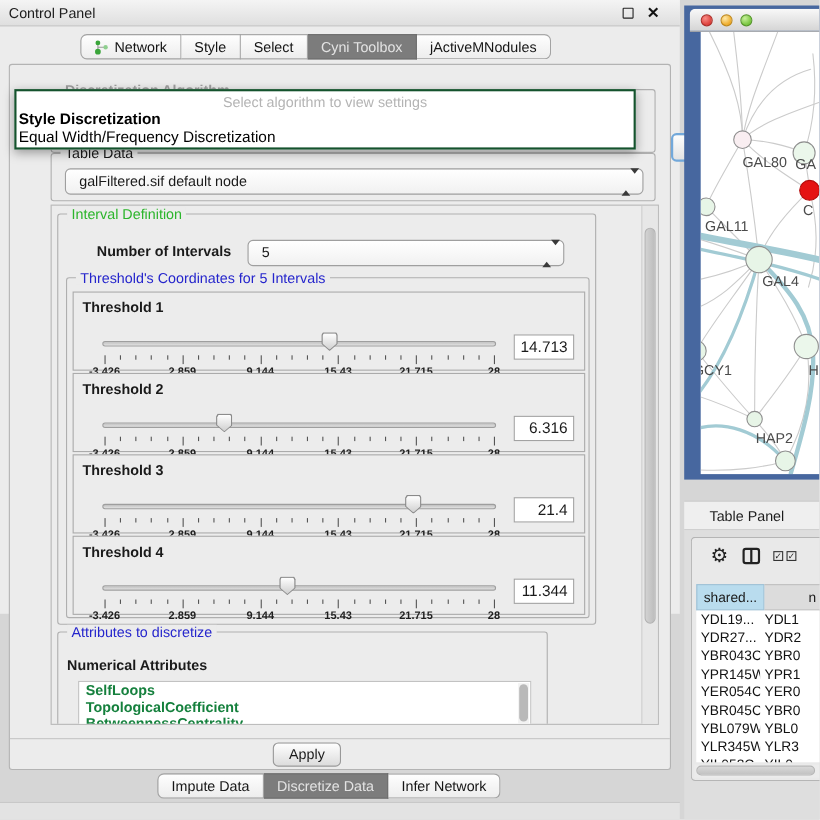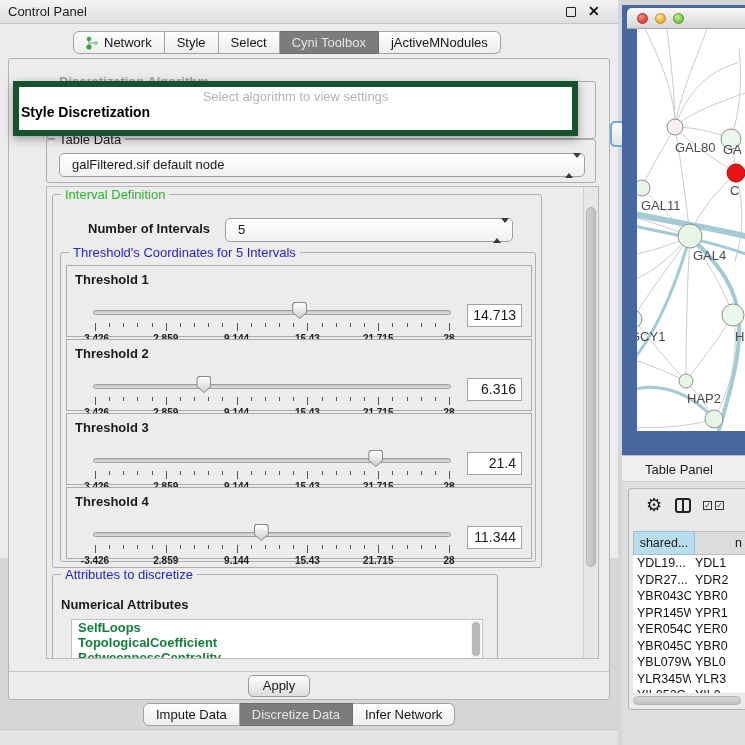--- a/index.html
+++ b/index.html
@@ -48,21 +48,21 @@
     border-top:5px solid #3a3a3a; }
 
   #algo-group { left:37px; top:22px; width:550px; height:58px; }
   #algo-combo-remnant { position:absolute; left:563px; top:39px; width:22px; height:26px;
     border:2px solid #72a8da; border-radius:5px; background:linear-gradient(#fdfdfd,#e3e3e3); }
   #td-group { left:37px; top:80px; width:550px; height:44px; }
   #td-combo { left:12px; top:13px; width:526px; height:24px; }
 
   
   #algo-popup { position:absolute; left:13px; top:81px; width:565px; height:55px; background:#ffffff;
-    border:6px solid #14532d; box-shadow:0 3px 9px rgba(0,0,0,.35); z-index:60; }
+    border:2px solid #14532d; box-shadow:0 3px 9px rgba(0,0,0,.35); z-index:60; }
   .popup-prompt { text-align:center; color:#b4b4b4; font-size:13px; height:17px; line-height:19px; }
   .popup-item { font-size:14px; height:16px; line-height:16px; padding-left:2px; color:#000; }
   .popup-item.bold { font-weight:bold; }
 
   
   #scrollarea { position:absolute; left:37px; top:127px; width:553px; height:473px;
     border:1px solid #b8b8b8; background:#ececec; overflow:hidden; }
   #sa-scrollbar { position:absolute; right:0; top:0; width:15px; height:473px;
     background:#e7e7e7; border-left:1px solid #cfcfcf; }
   #sa-thumb { position:absolute; left:2px; top:20px; width:10px; height:360px; border-radius:6px;
@@ -100,21 +100,21 @@
   #attr-thumb { position:absolute; left:1px; top:1px; width:8px; height:34px; background:#b9b9b9; border-radius:4px; }
 
   #apply-divider { position:absolute; left:0; right:0; top:612px; border-top:1px solid #c6c6c6; }
   #apply-btn { position:absolute; left:239px; top:616px; width:62px; height:22px; border:1px solid #989898;
     border-radius:5px; background:linear-gradient(#fefefe,#dcdcdc); font-size:13px; text-align:center; line-height:20px; }
 
   #cp-bottom-divider { position:absolute; left:0; top:729px; width:618px; border-top:1px solid #c8c8c8; }
   #cp-footer { position:absolute; left:0; top:730px; width:618px; height:15px; background:#e3e3e3; }
 
   
-  #net-window { position:absolute; left:622px; top:5px; width:123px; height:550px; background:#47679f; }
+  #net-window { position:absolute; left:622px; top:5px; width:123px; height:431px; background:#47679f; }
   #net-titlebar { position:absolute; left:5px; top:3px; right:0; height:21px;
     background:linear-gradient(#f8f8f8,#d5d5d5); border-bottom:1px solid #a9a9a9; border-top-left-radius:5px; }
   .light { position:absolute; top:5px; width:11px; height:11px; border-radius:50%; }
   #light-red    { left:10px; background:radial-gradient(circle at 35% 30%,#f98c86,#df443e 65%); border:1px solid #ad2f2a; }
   #light-yellow { left:28px; background:radial-gradient(circle at 35% 30%,#ffe9a8,#f0af30 65%); border:1px solid #c08a1f; }
   #light-green  { left:46px; background:radial-gradient(circle at 35% 30%,#c7f09b,#7cc844 65%); border:1px solid #57982c; }
   #net-canvas { position:absolute; left:15px; top:24px; width:108px; height:402px; background:#fff; overflow:hidden; }
 
   
   #tp-header { position:absolute; left:622px; top:455px; width:123px; height:27px; background:#efefef;
@@ -405,20 +405,21 @@
     </div>
 
     <div id="apply-divider"></div>
     <div id="apply-btn">Apply</div>
   </div>
 
   <div id="algo-popup">
     <div class="popup-prompt">Select algorithm to view settings</div>
 
   <div class="popup-item bold">Style Discretization</div>
+      <div class="popup-item">Equal Width/Frequency Discretization</div>
     </div>
 
   <div id="mode-strip" class="segstrip">
       <div class="seg">
         <span>Impute Data</span>
       </div>
       <div class="seg sel">
         <span>Discretize Data</span>
       </div>
       <div class="seg">

